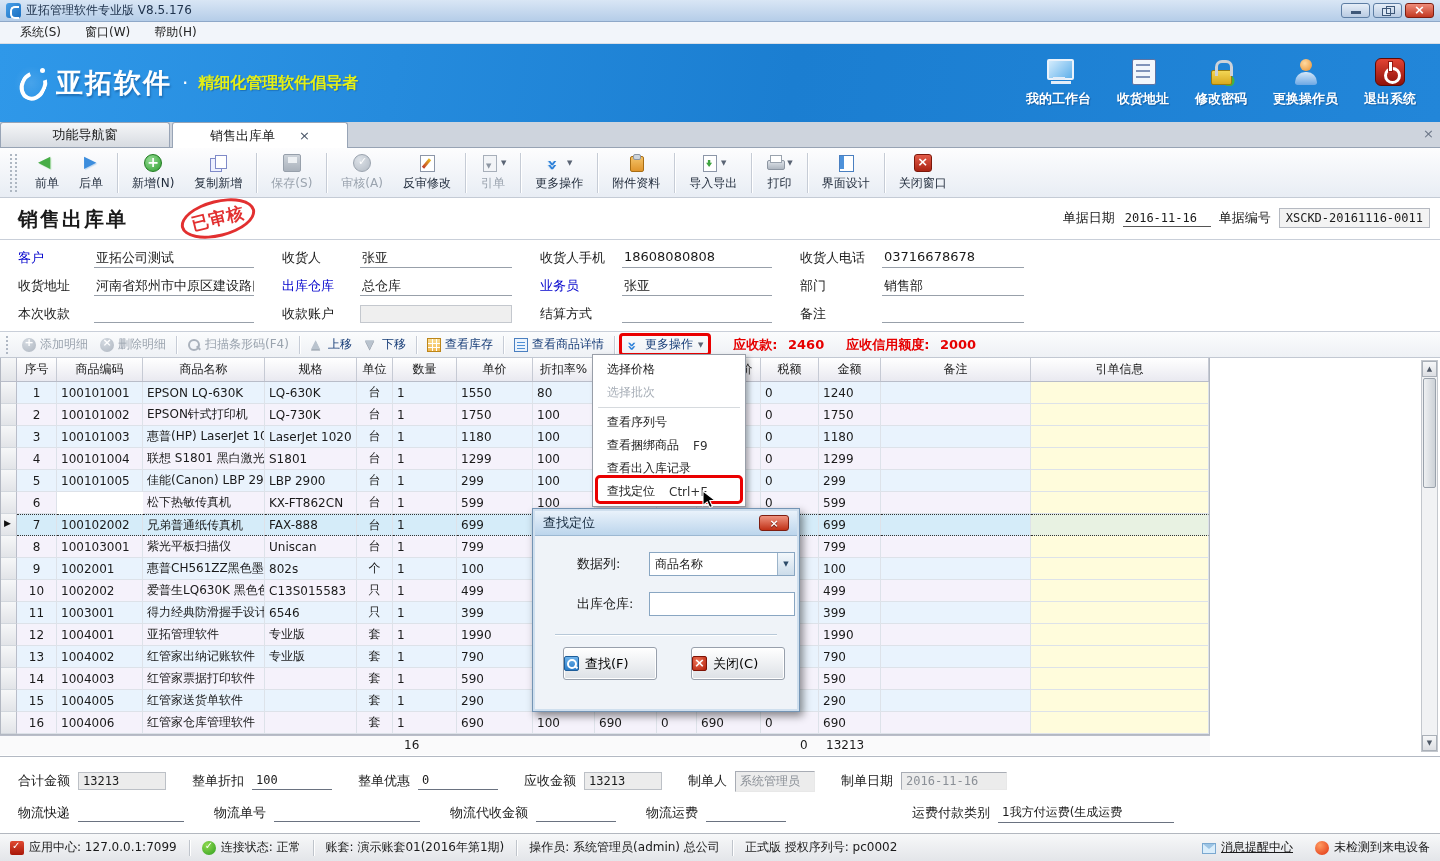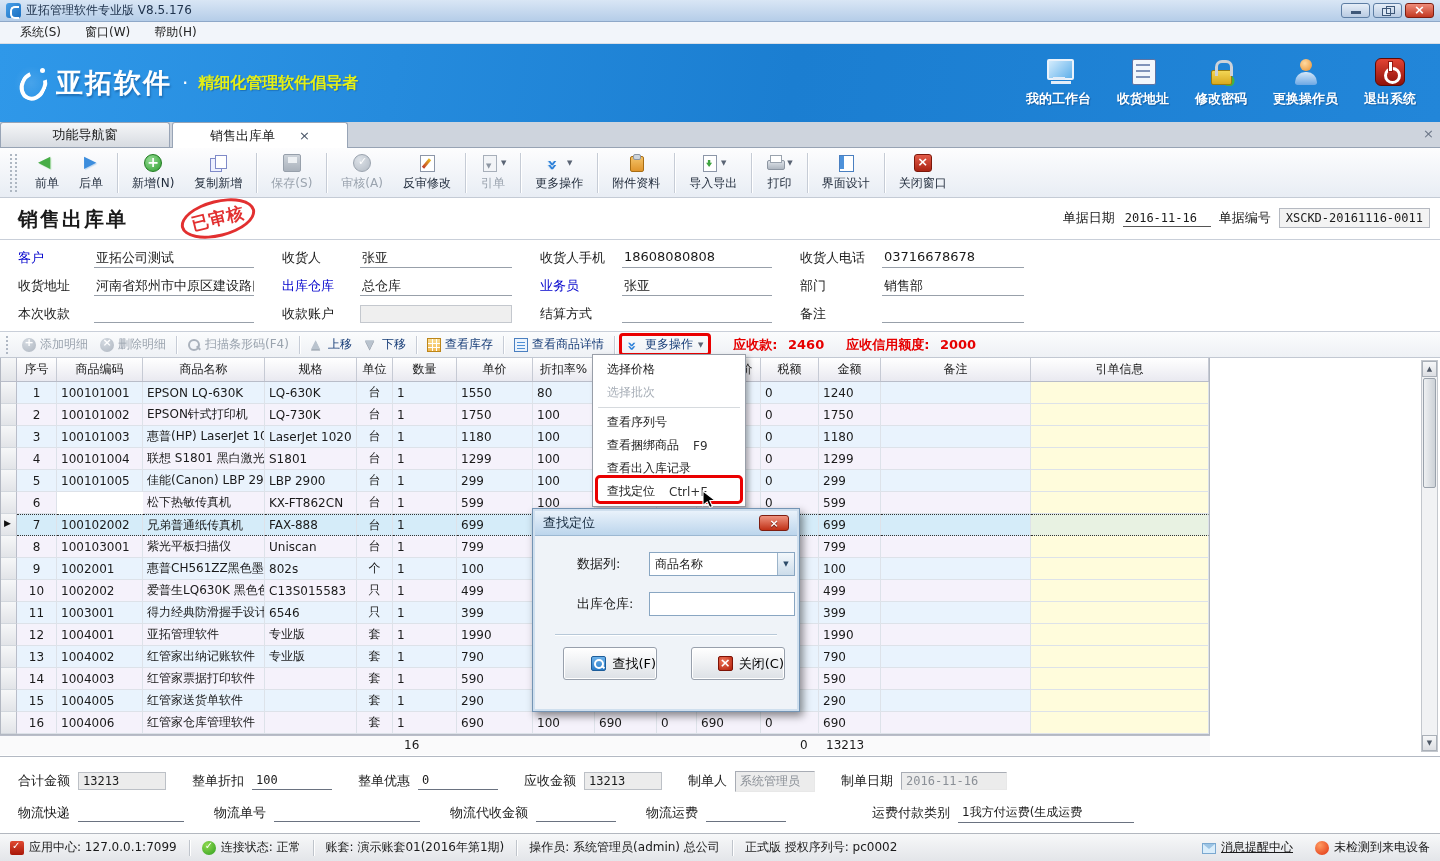--- a/index.html
+++ b/index.html
@@ -178,21 +178,21 @@
   .frow1 .ffield:nth-child(2) .fval{width:80px}
   .frow1 .ffield:nth-child(3) .fval{width:80px}
   .frow1 .ffield:nth-child(4) .fval{width:78px}
   .frow1 .ffield:nth-child(5) .fval{width:80px}
   .frow1 .ffield:nth-child(6) .fval{width:106px}
   .frow2 .ffield{margin-right:30px}
   .frow2 .ffield:nth-child(1) .fval{width:106px}
   .frow2 .ffield:nth-child(2) .fval{width:146px}
   .frow2 .ffield:nth-child(3) .fval{width:80px}
   .frow2 .ffield:nth-child(4) .fval{width:80px}
-  .frow2 .ffield:nth-child(5){margin-left:56px}
+  .frow2 .ffield:nth-child(5){margin-left:96px}
   .frow2 .ffield:nth-child(5) .fval{width:176px;font-family:"DejaVu Sans","Liberation Sans",sans-serif}
 
   
   .statusbar{height:28px;background:linear-gradient(#f7f8f9,#e3e5e9);border-top:1px solid #b2b7bf;display:flex;align-items:center;padding:0 10px;font-size:12px}
   .sitem{display:flex;align-items:center;gap:5px;white-space:nowrap}
   .sdiv{width:1px;height:16px;background:#bfc4cb;margin:0 12px;box-shadow:1px 0 0 #fff}
   .sicon{width:14px;height:14px;display:inline-block;position:relative}
   .s-app{background:linear-gradient(#e04a32,#a81708);border-radius:2px}
   .s-app::after{content:"✓";position:absolute;left:2px;top:-1px;color:#fff;font-size:10px;font-weight:bold}
   .s-ok{background:radial-gradient(circle at 35% 30%,#8fd94f,#2f9e1f);border-radius:50%}
@@ -219,21 +219,21 @@
   .dlgclose{margin-left:auto;width:30px;height:16px;background:linear-gradient(#ef9480,#c03016);border:1px solid #7e1d10;border-radius:3px;color:#fff;font-weight:bold;font-size:11px;display:flex;align-items:center;justify-content:center;cursor:pointer;text-shadow:0 1px 1px #5a0e05}
   .dlgrow{display:flex;align-items:center;margin:16px 0 0 44px}
   .dlglabel{width:72px;font-size:13px}
   .combo{width:146px;height:24px;background:#fff;border:1px solid #89a6c2;display:flex;align-items:center;cursor:pointer}
   .comboval{flex:1;padding-left:5px;font-size:12px}
   .combobtn{width:17px;height:22px;background:linear-gradient(#f3f8fc,#ccdcea);border-left:1px solid #9cb4ca;display:flex;align-items:center;justify-content:center;font-size:7px;color:#2c4golden0}
   .combobtn{color:#2c4a68}
   .dlginput{width:146px;height:24px;background:#fff;border:1px solid #89a6c2;font-size:12px;padding:0 4px;font-family:"DejaVu Sans","Liberation Sans",sans-serif}
   .dlgsep{height:1px;background:#b7c8d8;box-shadow:0 1px 0 #fff;margin:18px 22px 0 22px}
   .dlgbtns{display:flex;margin:12px 0 0 30px;gap:34px}
-  .dlgbtn{width:94px;height:33px;background:linear-gradient(#ffffff,#dde1e6);border:1px solid #98a0ac;border-radius:3px;box-shadow:inset 0 0 0 1px #fff;display:flex;align-items:center;justify-content:flex-end;gap:6px;font-size:13px;cursor:pointer;font-family:inherit}
+  .dlgbtn{width:94px;height:33px;background:linear-gradient(#ffffff,#dde1e6);border:1px solid #98a0ac;border-radius:3px;box-shadow:inset 0 0 0 1px #fff;display:flex;align-items:center;justify-content:flex-start;gap:6px;font-size:13px;cursor:pointer;font-family:inherit}
   .dicon14{width:15px;height:15px;display:inline-block;position:relative}
   .i-find{background:linear-gradient(#6db2ea,#2a7cc8);border-radius:2px;border:1px solid #1d5d9a}
   .i-find::before{content:"";position:absolute;left:2px;top:2px;width:6px;height:6px;border:2px solid #fff;border-radius:50%}
   .i-find::after{content:"";position:absolute;left:9px;top:9px;width:4px;height:2px;background:#fff;transform:rotate(45deg)}
   .i-closedlg{background:radial-gradient(circle at 35% 30%,#ef7458,#b01d08);border-radius:2px;border:1px solid #7e1205}
   .i-closedlg::after{content:"×";position:absolute;left:0;right:0;top:-2px;text-align:center;color:#fff;font-weight:bold;font-size:13px}
 
   
   .cursor{position:absolute;left:702px;top:490px;z-index:25}
 </style>

